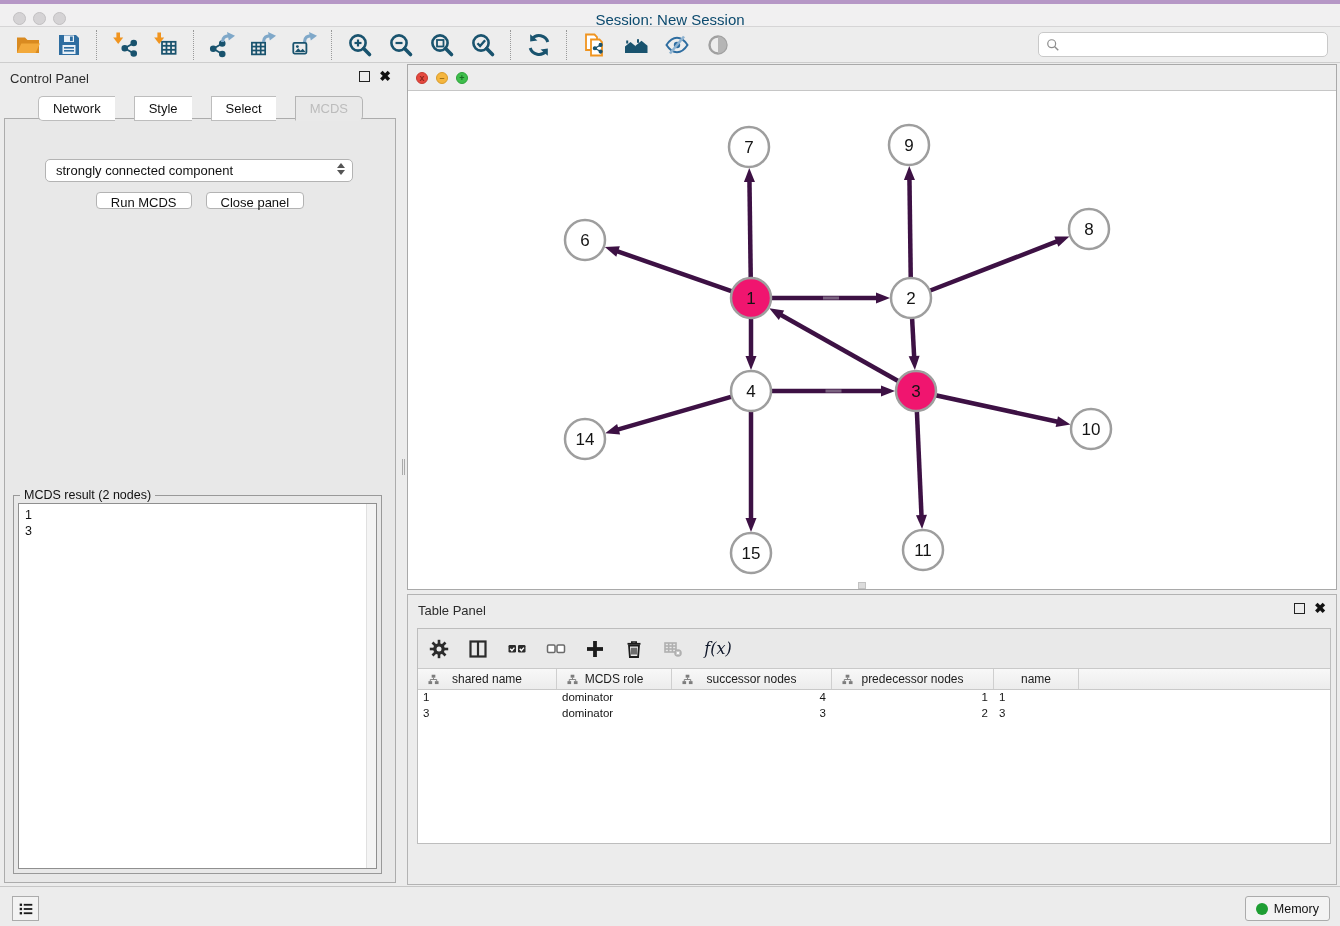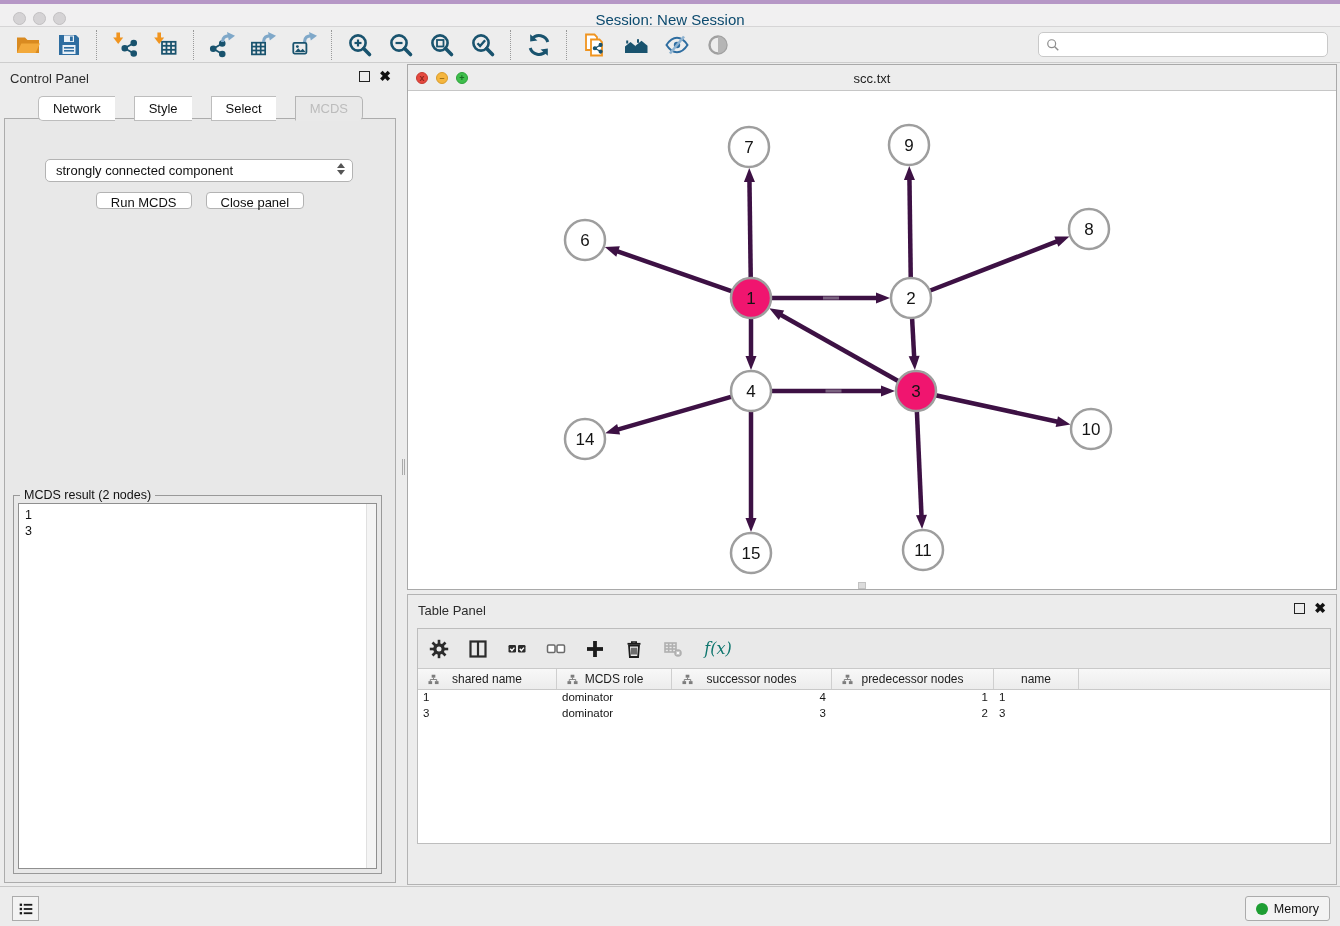--- a/index.html
+++ b/index.html
@@ -91,21 +91,21 @@
 
   
   .tpanel { position:absolute; left:407px; top:531px; width:930px; height:291px;
      background:#ececec; border:1px solid #b3b3b3; }
   .tp-inner { position:absolute; left:9px; right:5px; top:33px; height:216px;
      border:1px solid #bdbdbd; background:#fff; }
   .tp-toolbar { position:absolute; left:0; right:0; top:0; height:40px; background:#e9e9e9;
      border-bottom:1px solid #c9c9c9; display:flex; align-items:center; gap:17px; padding-left:10px; }
   .tp-icon { width:22px; height:22px; display:inline-flex; align-items:center; justify-content:center; }
   .tp-icon svg { width:20px; height:20px; }
-  .fx-text { font-family:"DejaVu Serif", serif; font-style:italic; font-size:16px; color:#0f766e; }
+  .fx-text { font-family:"DejaVu Serif", serif; font-style:italic; font-size:16px; color:#0f172a; }
   .thead { position:absolute; left:0; right:0; top:40px; height:21px; display:flex;
      background:linear-gradient(#f8f8f8,#ececec); border-bottom:1px solid #c9c9c9; }
   .th { display:flex; align-items:center; font-size:12px; color:#1c1c1c;
      border-right:1px solid #cfcfcf; position:relative; justify-content:center; gap:4px; }
   .th svg { width:11px; height:11px; position:absolute; left:5px; }
   .tbody { position:absolute; left:0; right:0; top:61px; bottom:0; background:#fff; }
   .tr { display:flex; height:16px; }
   .td { font-size:11.5px; color:#161616; padding:1px 6px 0 5px; white-space:nowrap; overflow:hidden; }
   .td.r { text-align:right; }
   .tp-tabs { position:absolute; left:0; right:0; bottom:4px; display:flex; justify-content:center; }
@@ -379,21 +379,20 @@
       <div class="grip"></div>
     </div>
 
   <div class="netwin">
     <div class="net-titlebar">
       <div class="net-lights">
         <span class="nl red">x</span>
         <span class="nl yel">–</span>
         <span class="nl grn">+</span>
       </div>
-      <div class="title">scc.txt</div>
     </div>
     <div class="canvas" id="net-canvas">
         <svg width="928" height="497">
           <line x1="342.7351225705726" y1="187.00175407823525" x2="341.43704775855514" y2="88.99710577091182" stroke="#3d1144" stroke-width="4.5"></line>
           <polygon points="341.2781213008987,76.99815821785297 346.96305312998317,90.92408906999577 335.96401787301255,91.06977165618082" fill="#3d1144"></polygon>
           <line x1="324.1192891575921" y1="200.40312512735147" x2="208.153172889973" y2="159.8848435398701" stroke="#3d1144" stroke-width="4.5"></line>
           <polygon points="196.82474638452828,155.92671861628097 211.85538456419212,155.35233554547278 208.22710338423545,165.73672650879712" fill="#3d1144"></polygon>
           <line x1="363" y1="207" x2="470" y2="207" stroke="#3d1144" stroke-width="4.5"></line>
           <polygon points="482,207 468,212.5 468,201.5" fill="#3d1144"></polygon>
           <rect x="415" y="205.5" width="16" height="3" fill="#8a7790" opacity="0.8"></rect>

